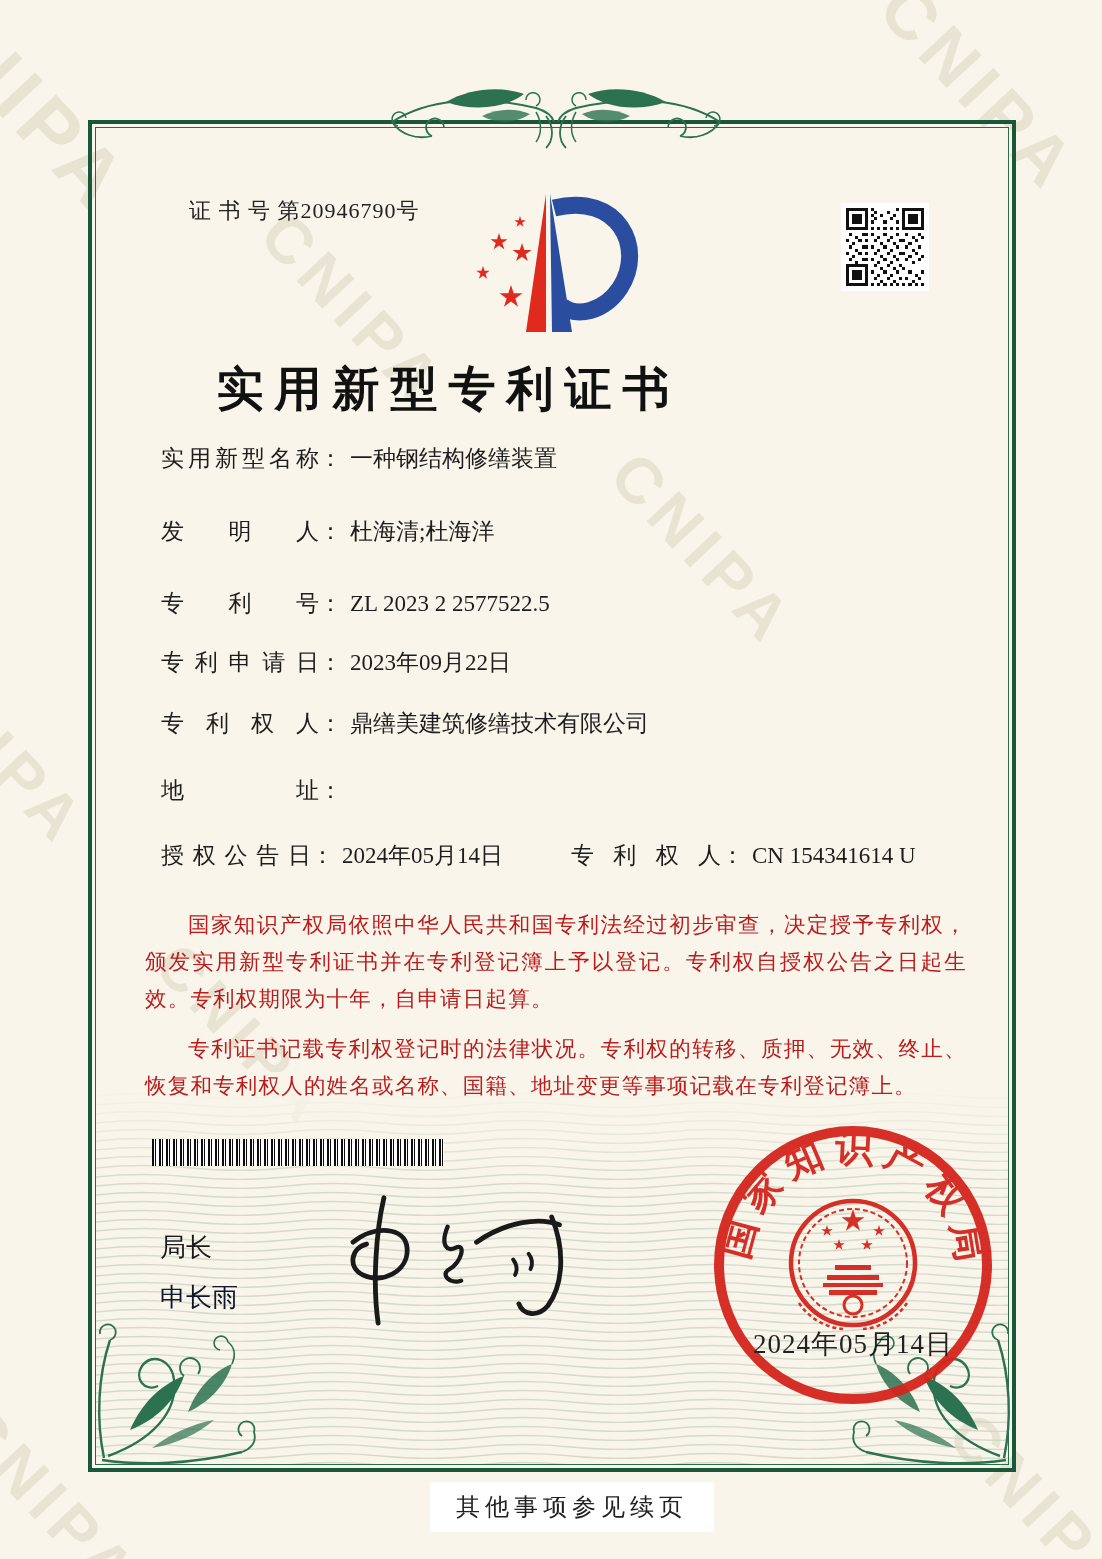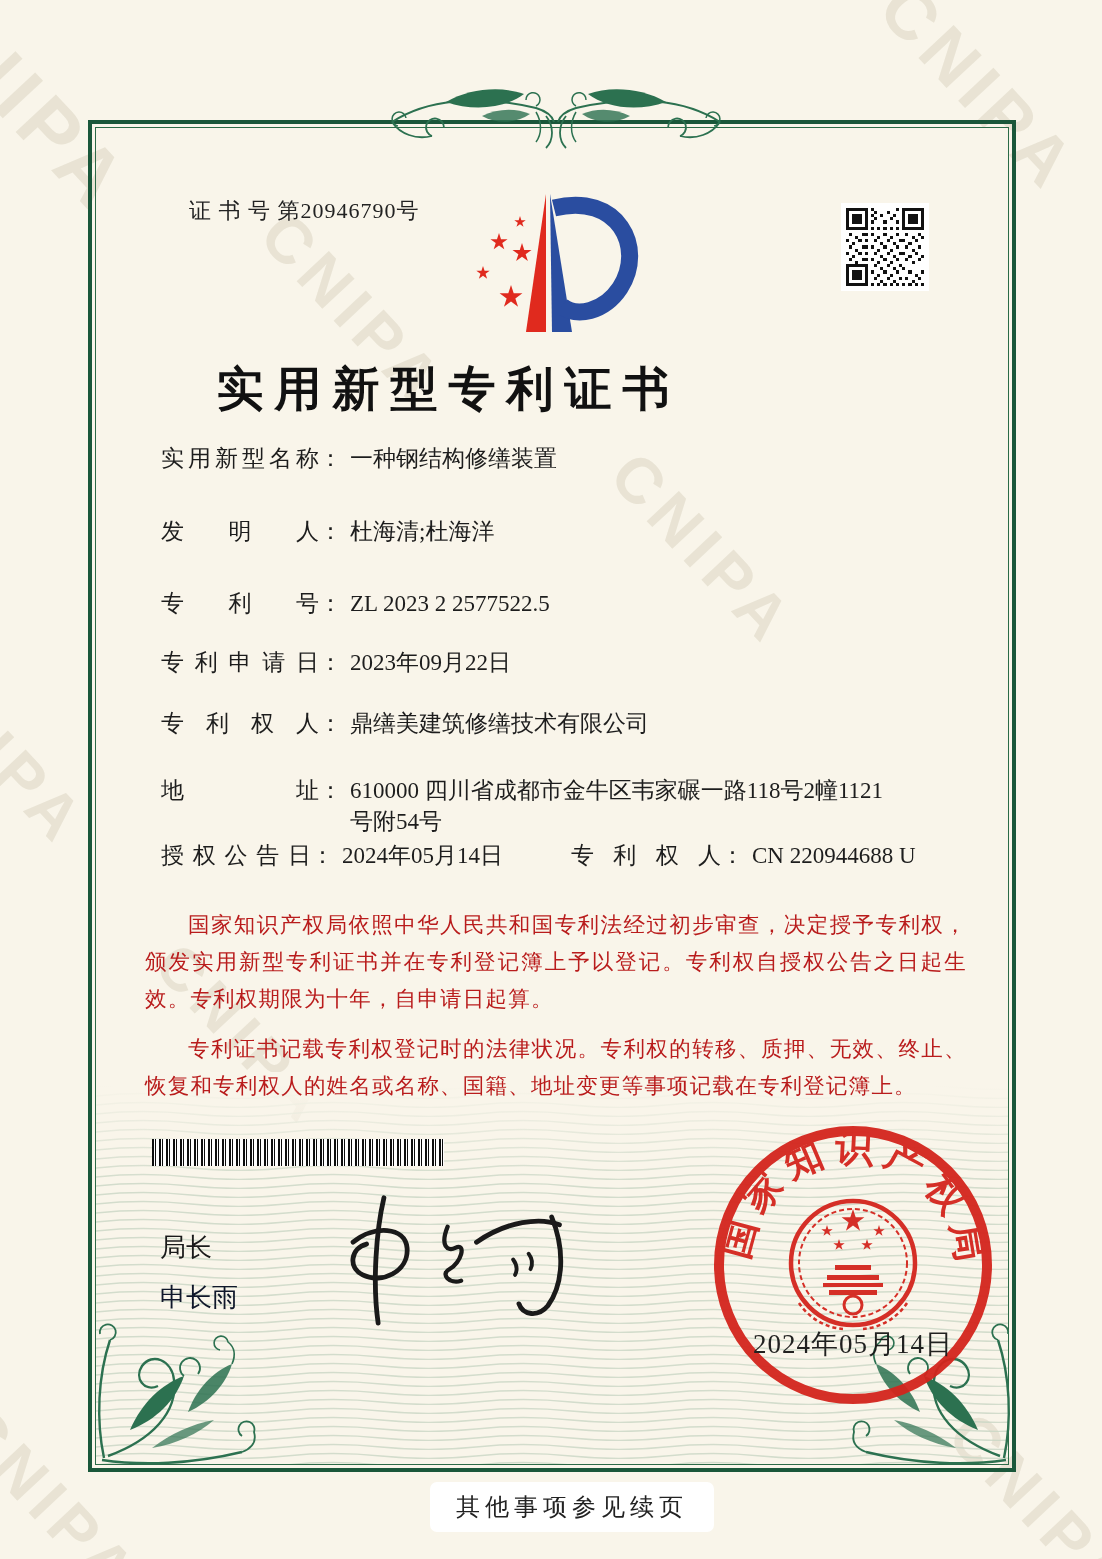--- a/index.html
+++ b/index.html
@@ -64,21 +64,21 @@
   .sig-title{ position:absolute; left:160px; top:1230px; font-size:26px; z-index:10;
     font-family:"Liberation Sans", sans-serif; color:#1a1a1a;}
   .sig-name{ position:absolute; left:160px; top:1280px; font-size:26px; z-index:10;
     font-family:"Liberation Sans", sans-serif; color:#0f172a;}
   .signature{ position:absolute; left:322px; top:1192px; z-index:10;}
   .seal{ position:absolute; left:703px; top:1117px; z-index:11;}
   .page-info{ position:absolute; left:0; top:1424px; width:1102px; text-align:center;
     font-size:19px; color:#2c2c2c; z-index:10;}
   .continuation{
     position:absolute; left:430px; top:1482px; z-index:10;
-    background:#ffffff; padding:9px 26px; border-radius:7px;
+    background:#ffffff; padding:9px 26px; border-radius:2px;
     font-size:24px; letter-spacing:5px; color:#222;
   }
 </style>
 </head>
 <body>
 
 <div class="page">
 
   <div class="wm" style="left:-45px; top:-40px; font-size:80px;">CNIPA</div>
   <div class="wm" style="left:300px; top:198px; font-size:64px;">CNIPA</div>
@@ -205,30 +205,29 @@
     <span class="fvalue">2023年09月22日</span>
   </div>
   <div class="field-row" style="top:708px">
     <span class="flabel">专利权人</span>
       <span class="fcolon">：</span>
     <span class="fvalue">鼎缮美建筑修缮技术有限公司</span>
   </div>
   <div class="field-row" style="top:775px">
     <span class="flabel">地址</span>
       <span class="fcolon">：</span>
-    <span class="fvalue fvalue-addr">610000 四川省成都市金牛区韦家碾一路118号2幢1121号附54号</span>
   </div>
   <div class="field-row" style="top:840px">
     <span class="flabel flabel5">授权公告日</span>
       <span class="fcolon">：</span>
     <span class="fvalue">2024年05月14日</span>
     <span class="pair2">
       <span class="flabel flabel5">专利权人</span>
         <span class="fcolon">：</span>
-      <span class="fvalue">CN 220944688 U</span>
+      <span class="fvalue">CN 154341614 U</span>
     </span>
   </div>
 
   <div class="body-text">
     <p>国家知识产权局依照中华人民共和国专利法经过初步审查，决定授予专利权，颁发实用新型专利证书并在专利登记簿上予以登记。专利权自授权公告之日起生效。专利权期限为十年，自申请日起算。</p>
     <p>专利证书记载专利权登记时的法律状况。专利权的转移、质押、无效、终止、恢复和专利权人的姓名或名称、国籍、地址变更等事项记载在专利登记簿上。</p>
   </div>
 
   <div class="barcode"></div>
 

